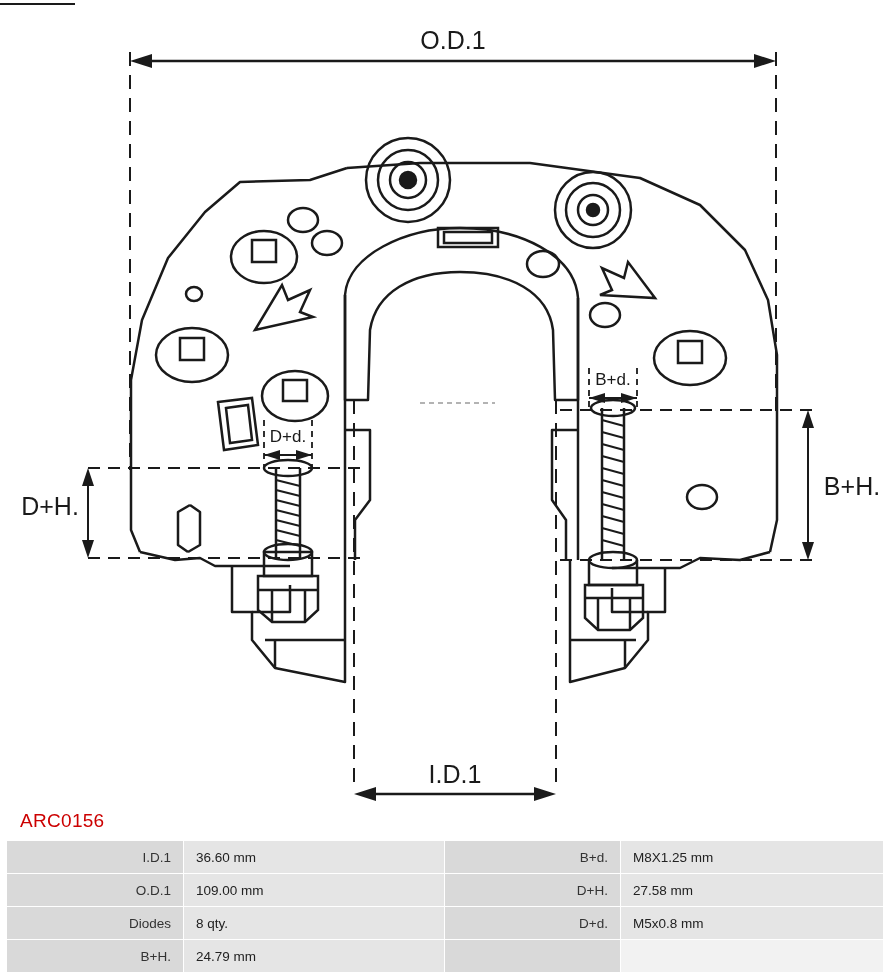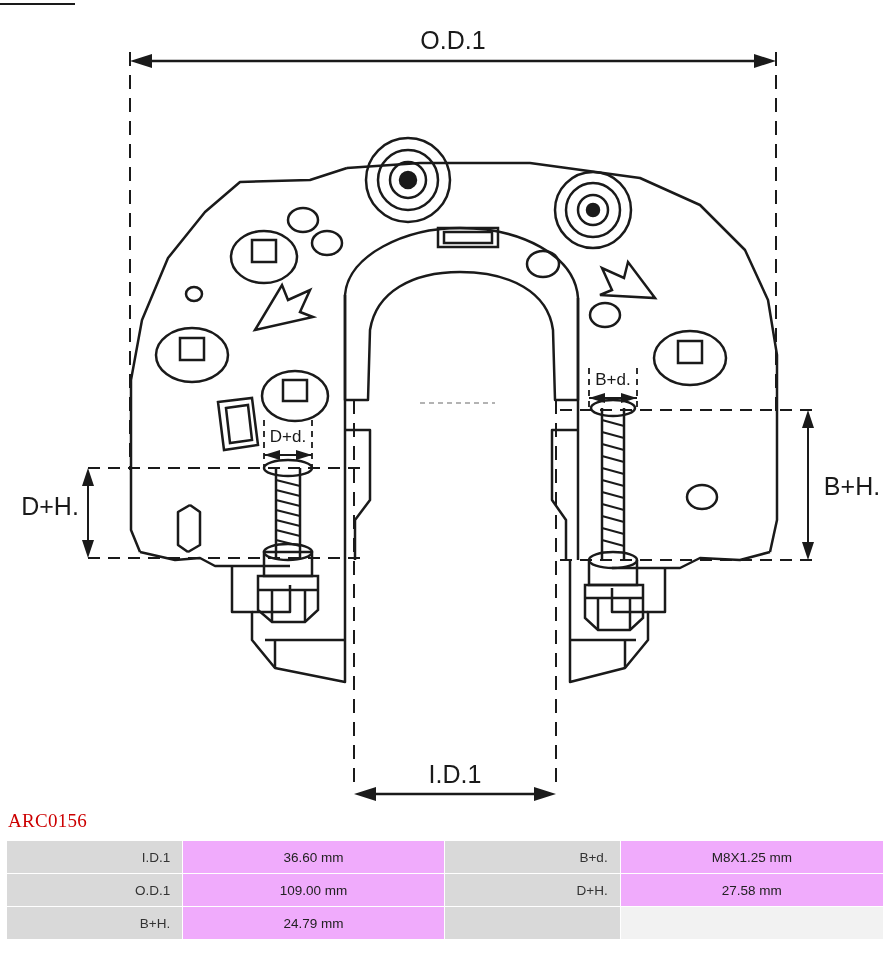--- a/index.html
+++ b/index.html
@@ -30,25 +30,25 @@
     font-size: 25px;
     fill: #1a1a1a;
   }
   .dim-label-small {
     font-family: "Liberation Sans", sans-serif;
     font-size: 17px;
     fill: #1a1a1a;
   }
   #part-code {
     position: absolute;
-    left: 8px;
+    left: 20px;
     top: 810px;
     font-size: 19px;
     color: #cc0000;
-    font-family: Liberation Serif, serif;
+    font-family: Liberation Sans, sans-serif;
     letter-spacing: 0.3px;
   }
   #spec-table {
     position: absolute;
     left: 6px;
     top: 840px;
     width: 878px;
     border-collapse: collapse;
     font-size: 13.5px;
   }
@@ -58,22 +58,22 @@
     border: 1px solid #ffffff;
     vertical-align: middle;
   }
   td.key-cell {
     background: #d9d9d9;
     text-align: right;
     color: #333333;
     width: 168px;
   }
   td.val-cell {
-    background: #f0abfc;
-    text-align: center;
+    background: #e5e5e5;
+    text-align: left;
     color: #222222;
     width: 265px;
   }
   td.blank-cell {
     background: #f2f2f2;
   }
   td.blank-key {
     background: #d9d9d9;
   }
 </style>
@@ -308,19 +308,25 @@
       <td class="key-cell">B+d.</td>
       <td class="val-cell">M8X1.25 mm</td>
     </tr>
     <tr>
       <td class="key-cell">O.D.1</td>
       <td class="val-cell">109.00 mm</td>
       <td class="key-cell">D+H.</td>
       <td class="val-cell">27.58 mm</td>
     </tr>
     <tr>
+      <td class="key-cell">Diodes</td>
+      <td class="val-cell">8 qty.</td>
+      <td class="key-cell">D+d.</td>
+      <td class="val-cell">M5x0.8 mm</td>
+    </tr>
+    <tr>
       <td class="key-cell">B+H.</td>
       <td class="val-cell">24.79 mm</td>
       <td class="blank-key"></td>
       <td class="blank-cell"></td>
     </tr>
   </tbody>
 </table>
 
 </body></html>

